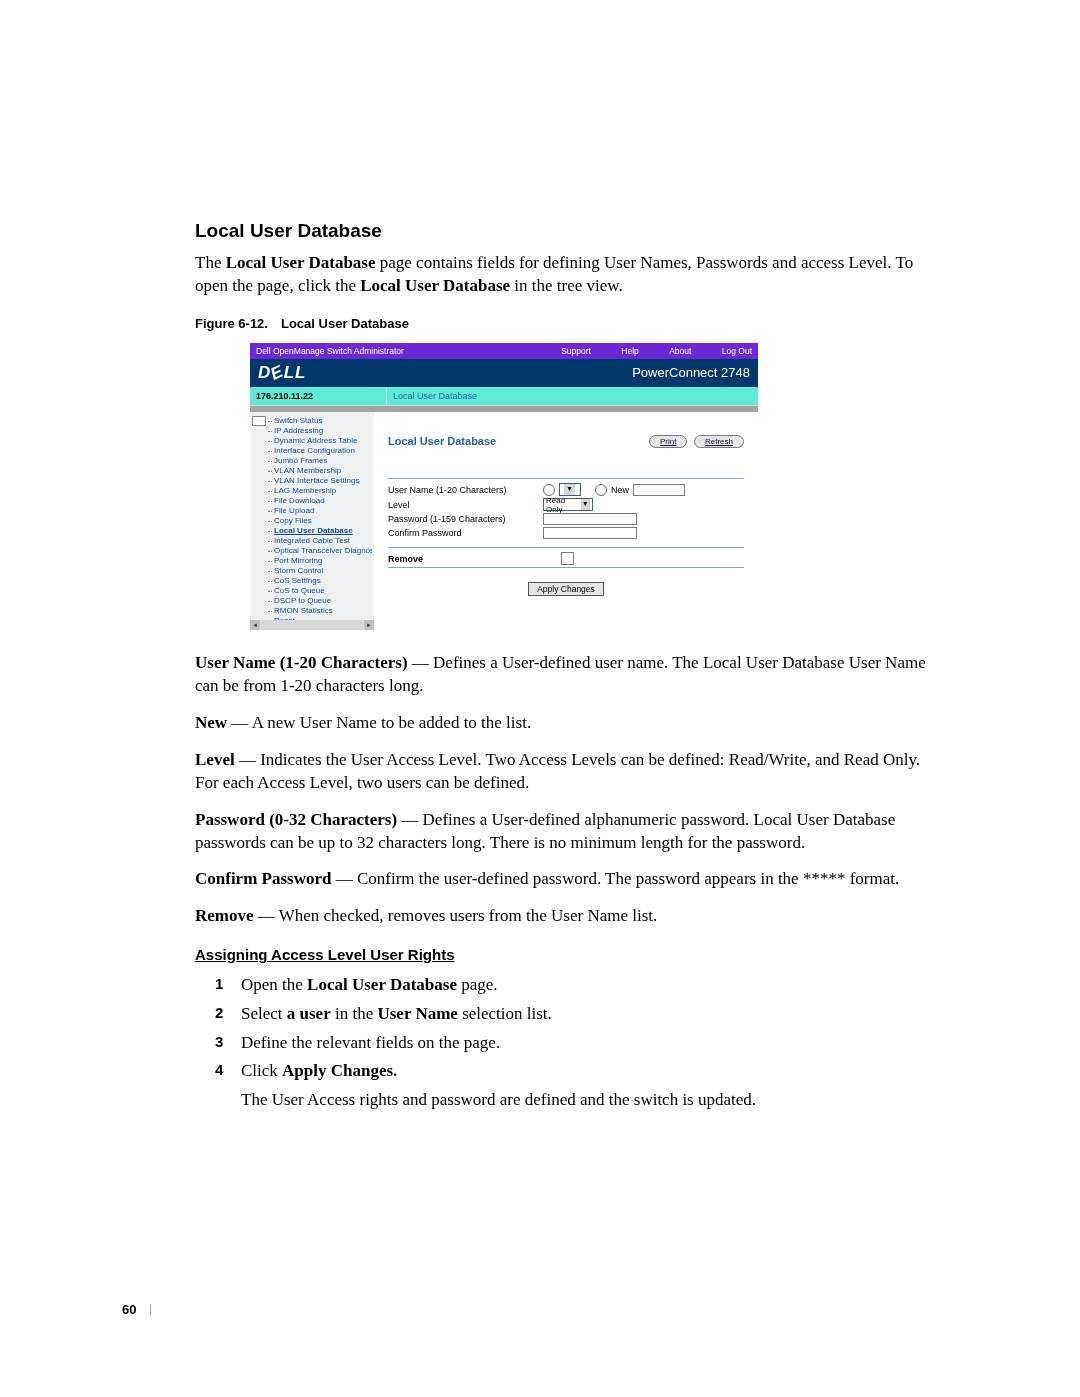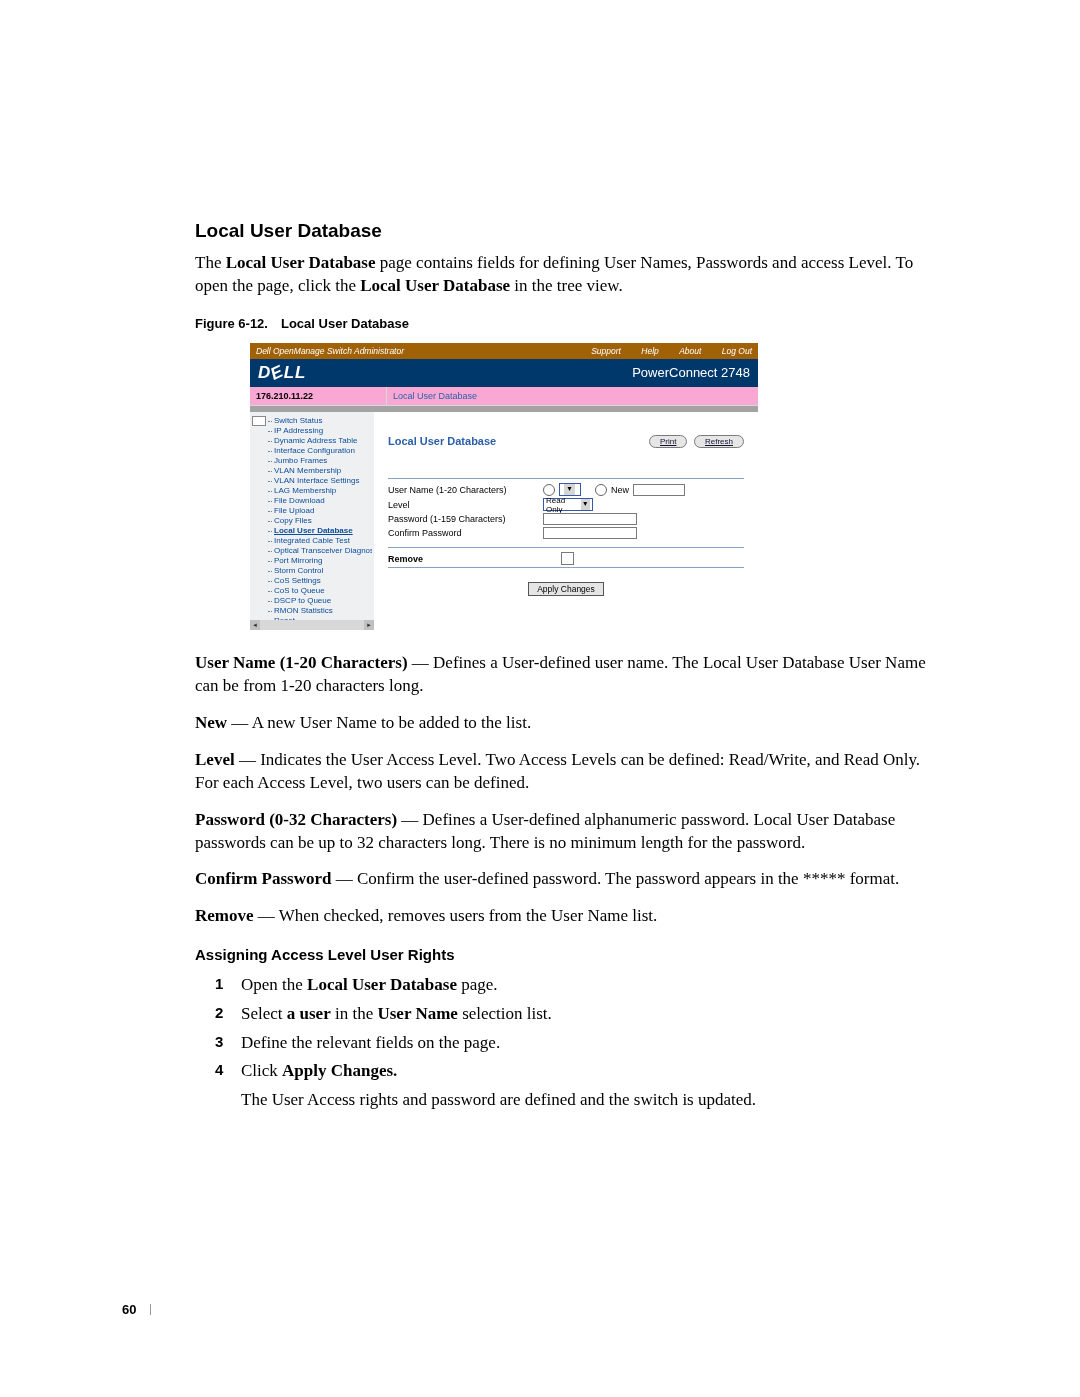--- a/index.html
+++ b/index.html
@@ -34,50 +34,49 @@
     margin: 18px 0 12px 0;
   }
 
   
   .shot {
     width: 508px;
     margin: 0 0 22px 55px;
     font-family: Tahoma, Arial, sans-serif;
   }
   .shot-header {
-    background: #a16207;
+    background: #6d28d9;
     color: #fff;
     display: flex;
     align-items: center;
     font-size: 8.5px;
     padding: 3px 6px;
     justify-content: space-between;
-    font-style: italic;
   }
   .shot-header-left { white-space: nowrap; }
-  .shot-header-links span { margin-left: 18px; cursor: pointer; }
+  .shot-header-links span { margin-left: 28px; cursor: pointer; }
   .shot-brand {
     background: #00386b;
     display: flex;
     align-items: center;
     justify-content: space-between;
     padding: 4px 8px;
   }
   .dell-logo {
     color: #fff;
     font-family: Arial, sans-serif;
     font-weight: 900;
     font-size: 17px;
     letter-spacing: 1px;
     font-style: italic;
   }
   .dell-logo .slashE { display:inline-block; transform: rotate(-25deg); }
   .model { color:#fff; font-size:13px; }
   .crumb-row {
-    background: #f9a8d4;
+    background: #5eead4;
     display: flex;
     border-bottom: 1px solid #d8d8d8;
     font-size: 9px;
   }
   .crumb-ip {
     width: 124px;
     padding: 4px 6px;
     border-right: 1px solid #d8d8d8;
     font-weight: bold;
   }
@@ -212,20 +211,21 @@
     width:11px; height:11px; border:1px solid #7a7a7a; background:#fff;
     display:inline-block;
   }
 
   
   .sect-h {
     font-family: Arial, Helvetica, sans-serif;
     font-weight: bold;
     font-size: 15px;
     margin: 18px 0 10px 0;
+    text-decoration: underline;
   }
   ol.steps {
     list-style: none;
     counter-reset: st;
     padding: 0;
     margin: 0 0 0 20px;
   }
   ol.steps > li {
     counter-increment: st;
     position: relative;

